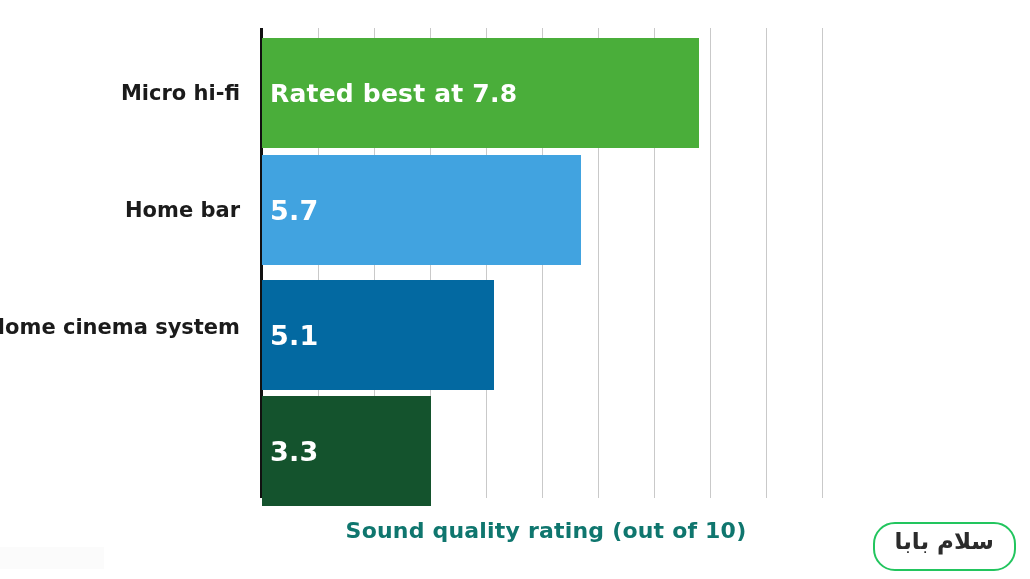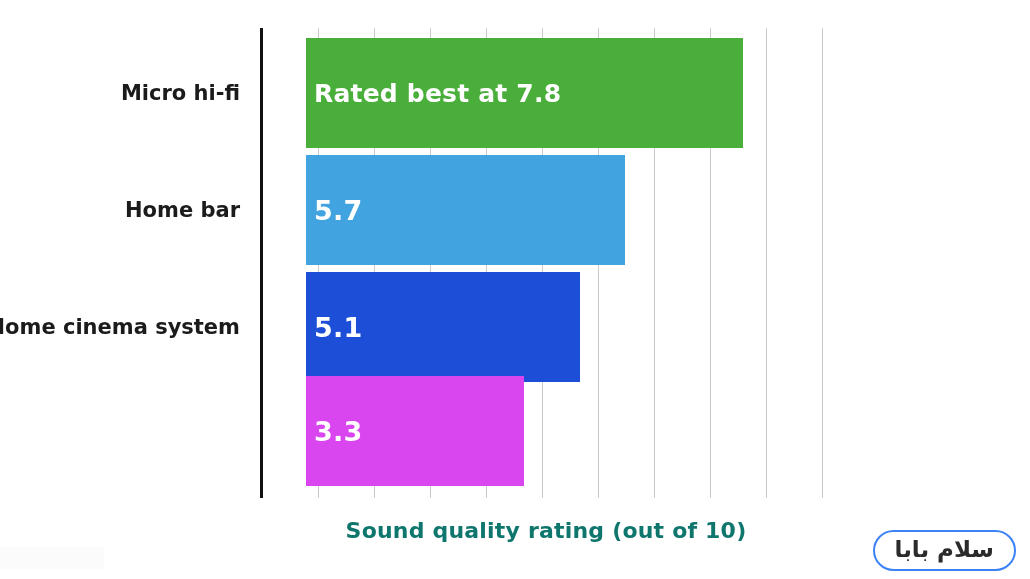--- a/index.html
+++ b/index.html
@@ -54,21 +54,20 @@
     background: #111111;
   }
 
   
   .bars-layer {
     position: absolute;
     left: 262px;
     top: 0;
     width: 600px;
     height: 579px;
-    margin-left: 44px;
   }
   .bar {
     position: absolute;
     left: 0;
     display: flex;
     align-items: center;
     height: 110px;
     color: #ffffff;
     font-weight: bold;
   }
@@ -118,22 +117,22 @@
     font-weight: bold;
     color: #0f766e;
     letter-spacing: 0.2px;
   }
 
   
   .watermark {
     position: absolute;
     right: 14px;
     bottom: 8px;
-    padding: 5px 20px 8px 20px;
-    border: 2px solid #3b82f6;
+    padding: 5px 20px 16px 20px;
+    border: 2px solid #22c55e;
     border-radius: 22px;
     font-size: 23px;
     font-weight: bold;
     color: #2b2b2b;
     direction: rtl;
     font-family: "DejaVu Sans", "Liberation Sans", sans-serif;
     line-height: 1.05;
   }
 
   .corner-smudge {
@@ -173,24 +172,24 @@
 
   <div class="axis-line"></div>
 
   <div class="bars-layer">
     <div class="bar" style="top:38px;  width:437px; background:#4aae3a;">
       <span class="bar-value wide">Rated best at 7.8</span>
     </div>
     <div class="bar" style="top:155px; width:319px; background:#41a3e0;">
       <span class="bar-value">5.7</span>
     </div>
-    <div class="bar" style="top:272px; width:274px; background:#1d4ed8;">
+    <div class="bar" style="top:280px; width:232px; background:#0369a1;">
       <span class="bar-value">5.1</span>
     </div>
-    <div class="bar" style="top:376px; width:218px; background:#d946ef;">
+    <div class="bar" style="top:396px; width:169px; background:#14532d;">
       <span class="bar-value">3.3</span>
     </div>
   </div>
 
   <div class="axis-title">Sound quality rating (out of 10)</div>
 
   <div class="corner-smudge"></div>
 
   <div class="watermark">سلام بابا</div>
 

